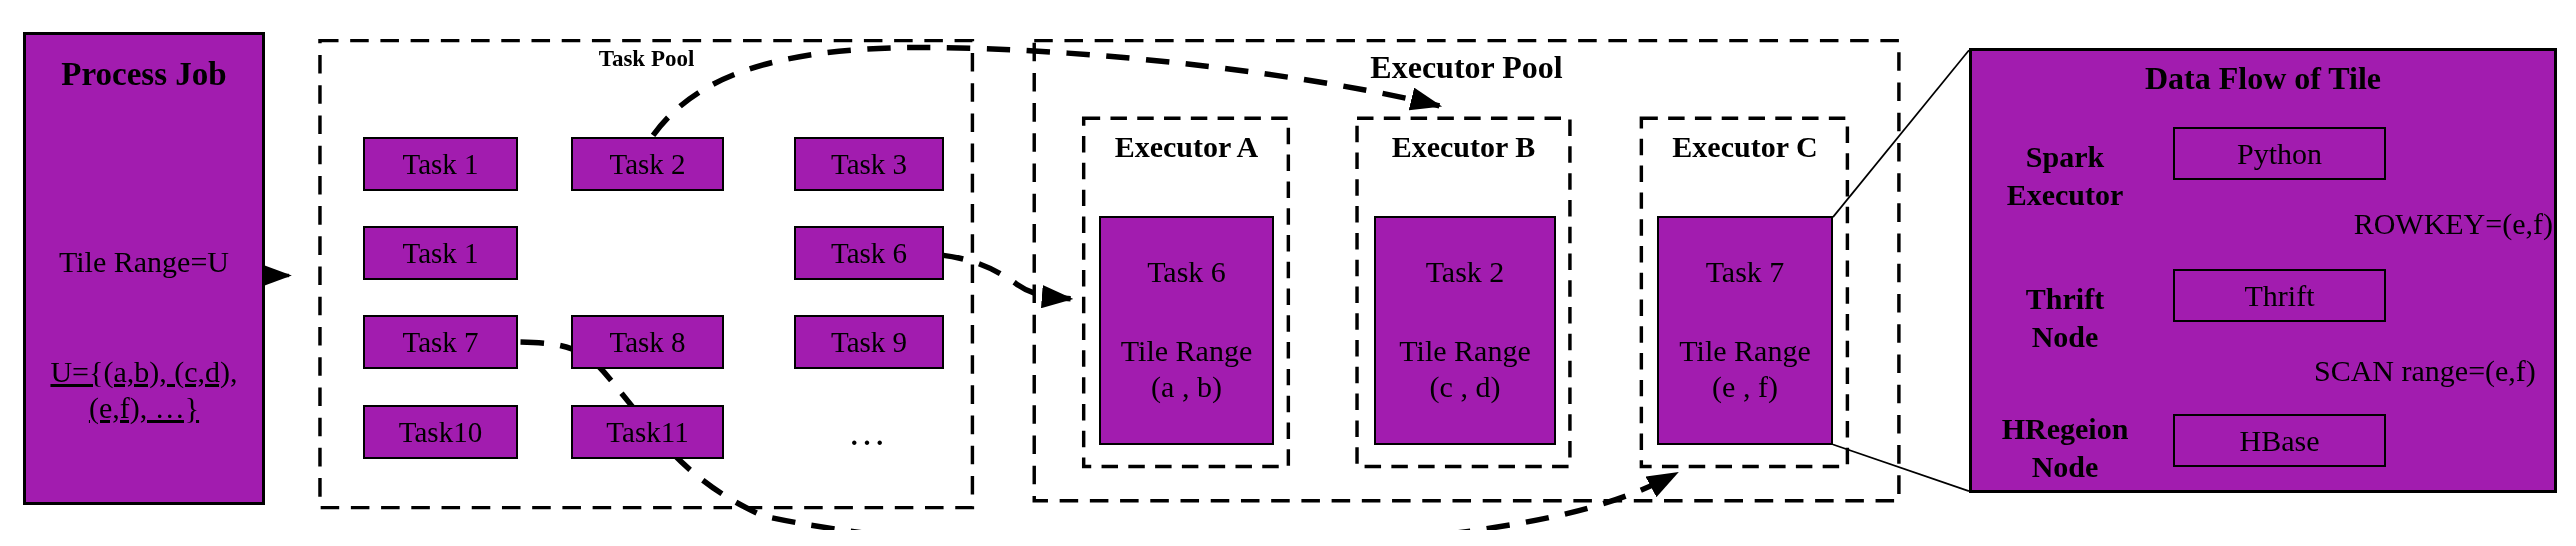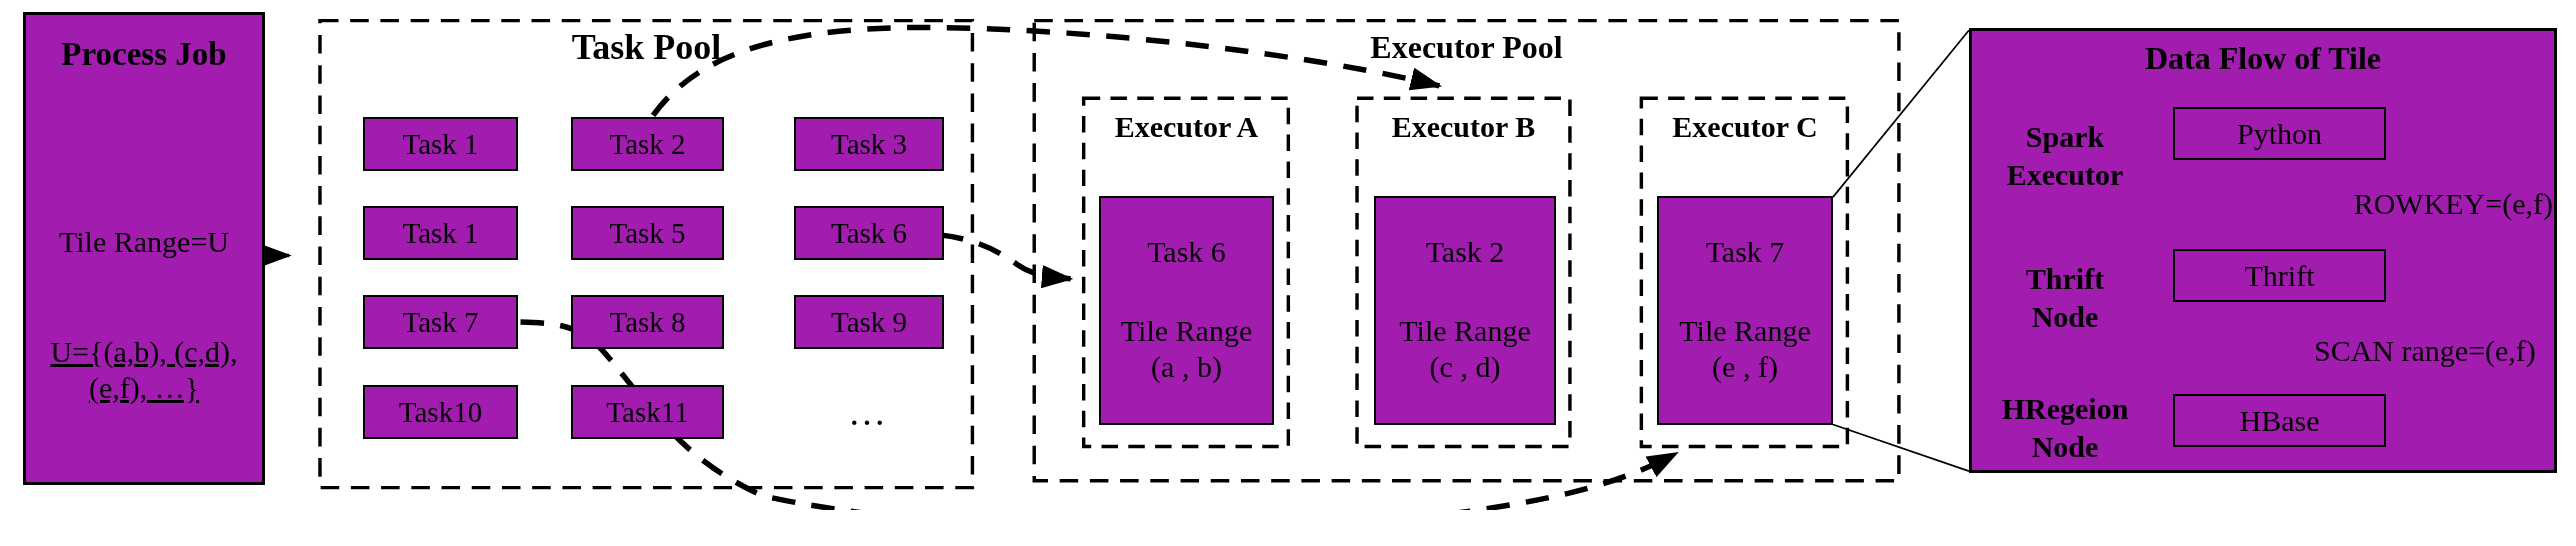--- a/index.html
+++ b/index.html
@@ -3,20 +3,21 @@
 <meta charset="utf-8">
 <style>
   html,body{margin:0;padding:0;background:#fff;}
   #canvas{
     position:relative;
     width:2576px;height:510px;
     background:#fff;
     font-family:"Liberation Serif","DejaVu Serif",serif;
     color:#000;
     overflow:hidden;
+    margin-top:20px;
   }
   #connectors{position:absolute;left:0;top:0;z-index:1;}
   .box{
     position:absolute;box-sizing:border-box;
     background:#a21caf;border:2.7px solid #000;
     z-index:2;
   }
   .thick{border-width:3.4px;}
   .label{
     position:absolute;z-index:3;
@@ -80,27 +81,26 @@
     <path d="M 3265 571 L 3265 455" fill="none" stroke="#000" stroke-width="3.5" marker-end="url(#headSmall)"></path>
     <path d="M 3352 444 L 3352 560" fill="none" stroke="#000" stroke-width="3.5" marker-end="url(#headSmall)"></path>
   </svg>
 
   <div class="box thick" style="left:23px;top:12.4px;width:242px;height:473px;"></div>
   <div class="label bold" style="left:23px;top:36px;width:242px;font-size:33px;">Process Job</div>
   <div class="label" style="left:23px;top:225px;width:242px;font-size:30px;">Tile Range=U</div>
   <div class="label" style="left:23px;top:334px;width:242px;font-size:30px;line-height:36px;text-decoration:underline;">U={(a,b), (c,d),
 (e,f), …}</div>
 
-  <div class="label bold" style="left:320px;top:26px;width:653px;font-size:36px;">Task Pool</div>
+  <div class="label bold" style="left:320px;top:26px;width:653px;font-size:23px;">Task Pool</div>
 
   <div class="box taskbox" style="left:363px;top:117px;width:155px;height:54px;">Task 1</div>
   <div class="box taskbox" style="left:571px;top:117px;width:153px;height:54px;">Task 2</div>
   <div class="box taskbox" style="left:794px;top:117px;width:150px;height:54px;">Task 3</div>
   <div class="box taskbox" style="left:363px;top:206px;width:155px;height:54px;">Task 1</div>
-  <div class="box taskbox" style="left:571px;top:206px;width:153px;height:54px;">Task 5</div>
   <div class="box taskbox" style="left:794px;top:206px;width:150px;height:54px;">Task 6</div>
   <div class="box taskbox" style="left:363px;top:295px;width:155px;height:54px;">Task 7</div>
   <div class="box taskbox" style="left:571px;top:295px;width:153px;height:54px;">Task 8</div>
   <div class="box taskbox" style="left:794px;top:295px;width:150px;height:54px;">Task 9</div>
   <div class="box taskbox" style="left:363px;top:385px;width:155px;height:54px;">Task10</div>
   <div class="box taskbox" style="left:571px;top:385px;width:153px;height:54px;">Task11</div>
   <div class="ellipsis-cell" style="left:794px;top:385px;width:150px;height:54px;">…</div>
 
   <div class="label bold" style="left:1034px;top:29px;width:865px;font-size:32px;">Executor Pool</div>
 

